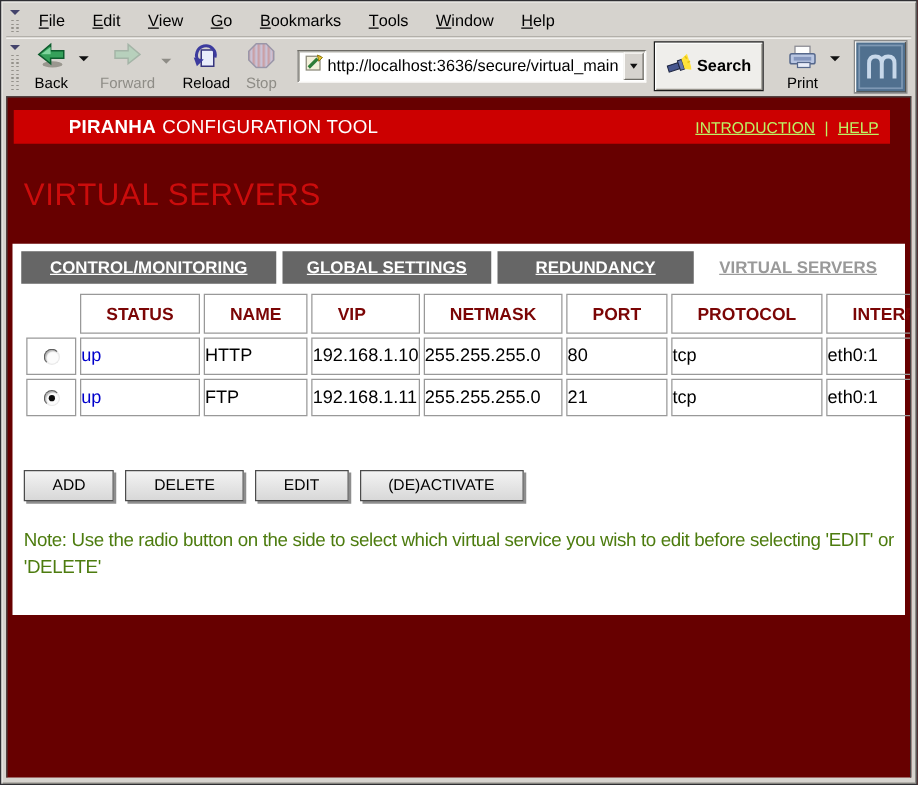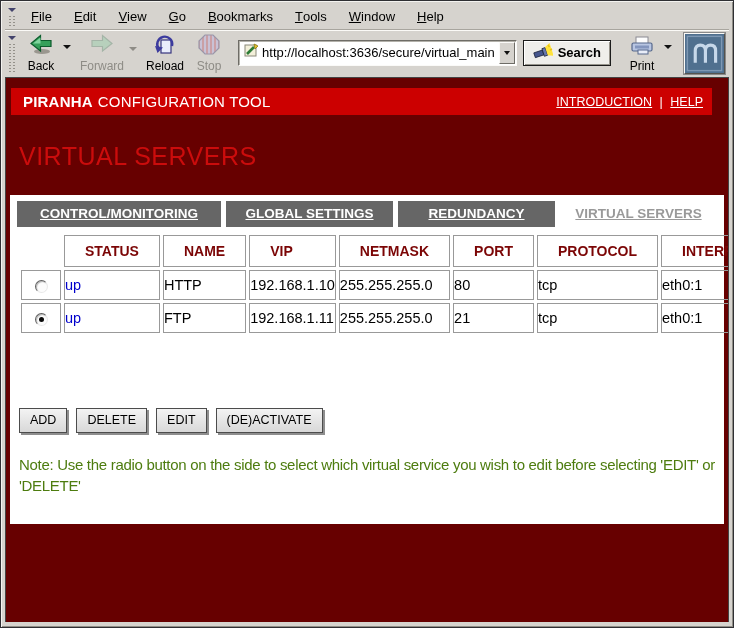--- a/index.html
+++ b/index.html
@@ -79,21 +79,21 @@
     background:#d6d3ce;
     border:1px solid; border-color:#fbfaf8 #6e6c66 #6e6c66 #fbfaf8;
     display:flex; align-items:center; justify-content:center;
   }
   .url-drop i {
     width:0; height:0;
     border-left:3px solid transparent; border-right:3px solid transparent;
     border-top:4px solid #111;
   }
   .search-btn {
-    height:26px; margin:0 10px 2px 0; padding:0 9px;
+    height:40px; margin:0 10px 2px 0; padding:0 9px;
     display:flex; align-items:center; gap:5px;
     background:#efeeeb;
     border:1px solid #1c1c1c;
     box-shadow: inset 1px 1px 0 #fff, inset -1px -1px 0 #97948c;
     font-weight:bold; font-size:13px; color:#000;
   }
   .logo {
     width:41px; height:41px; margin-left:7px; flex:0 0 41px;
     background:#50708f;
     border:1px solid; border-color:#fbfaf8 #55534e #55534e #fbfaf8;
@@ -107,22 +107,22 @@
     border:1px solid #444; border-bottom:none;
     padding:0 4px;
   }
   .masthead {
     margin:10px 12px 0 1px; height:27px;
     background:#cc0000;
     display:flex; align-items:center; justify-content:space-between;
     padding:0 9px 0 12px;
   }
   .brand { color:#fff; font-size:15px; letter-spacing:.2px; white-space:nowrap; }
-  .brand b { font-weight:bold; margin-right:5px; }
-  .mast-links { color:#ffffff; font-size:12.5px; white-space:nowrap; }
+  .brand b { font-weight:bold; margin-right:5px;margin-left:32px; }
+  .mast-links { color:#bef264; font-size:12.5px; white-space:nowrap; }
   .mast-links .lnk { text-decoration:underline; cursor:pointer; }
   .mast-links .sep { margin:0 4px; }
 
   .heading {
     margin:27px 0 0 9px; color:#cb0c0c;
     font-size:25px; font-weight:normal; letter-spacing:.5px;
   }
 
   .panel { margin-top:24px; background:#fff; padding:6px 7px 28px 7px; }
 
@@ -159,25 +159,25 @@
     vertical-align:middle;
   }
   .radio.checked::after {
     content:''; display:block; width:5px; height:5px; border-radius:50%;
     background:#0a0a0a; margin:3px 0 0 3px;
   }
 
   .btnrow { margin:40px 0 0 2px; display:flex; gap:9px; }
   .act-btn {
     font:12.5px "Liberation Sans", sans-serif; color:#000;
-    padding:4px 10px 5px;
+    padding:4px 22px 5px;
     background:linear-gradient(#f3f3f3, #d8d8d8);
     border:1px solid #4c4c4c;
     box-shadow:2px 2px 0 #8e8e8e;
-    cursor:pointer; white-space:nowrap;margin-top:32px;
+    cursor:pointer; white-space:nowrap;
   }
 
   .note {
     margin:22px 0 0 2px; max-width:710px;
     font-size:15px; line-height:1.38; letter-spacing:-.3px; color:#4d7c0f;
   }
 </style>
 </head>
 <body>
 

